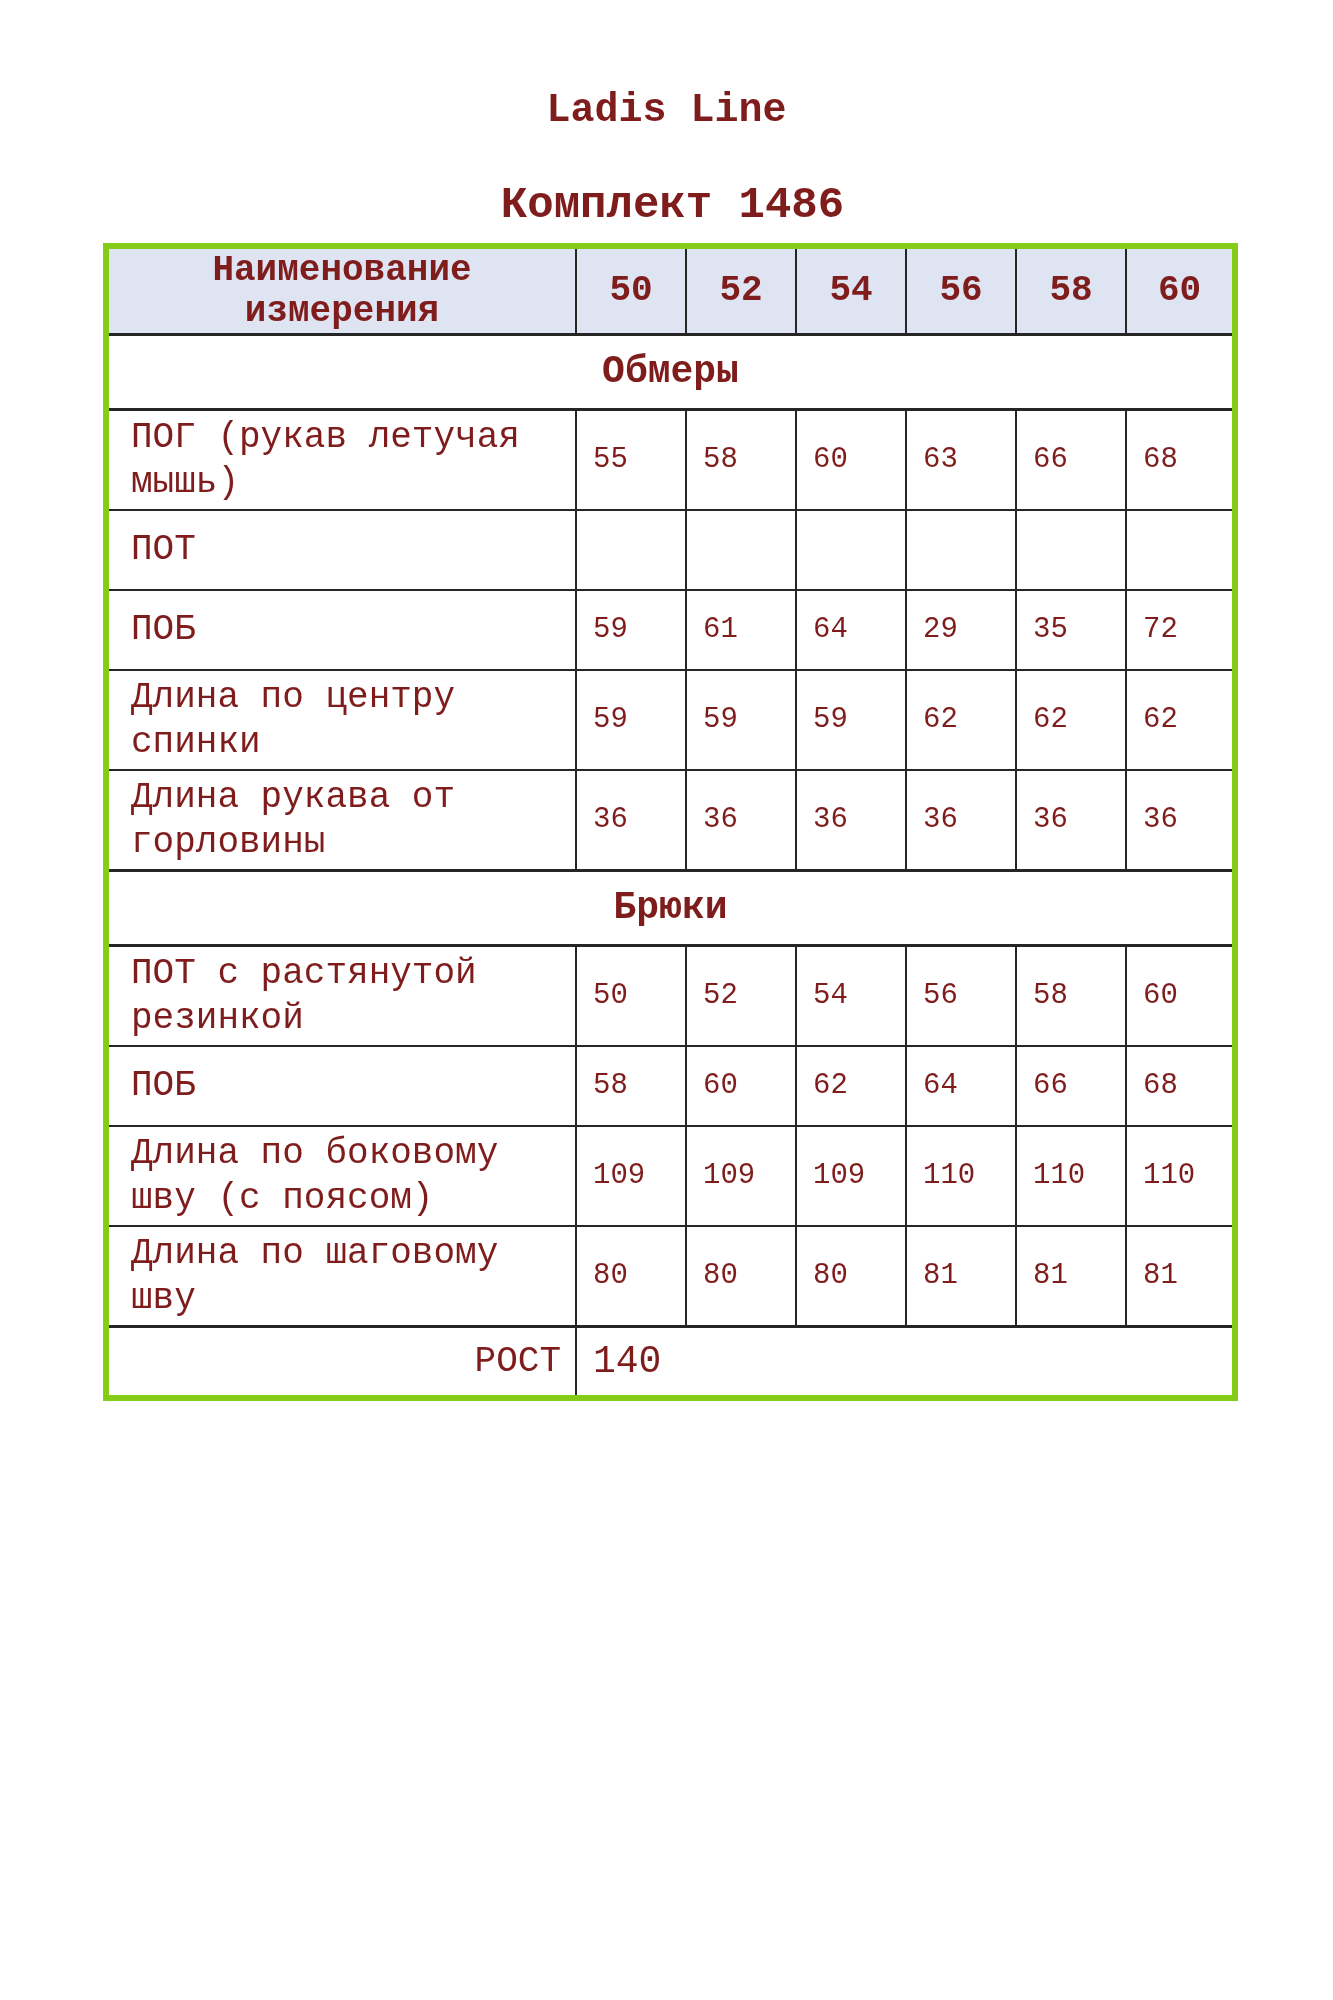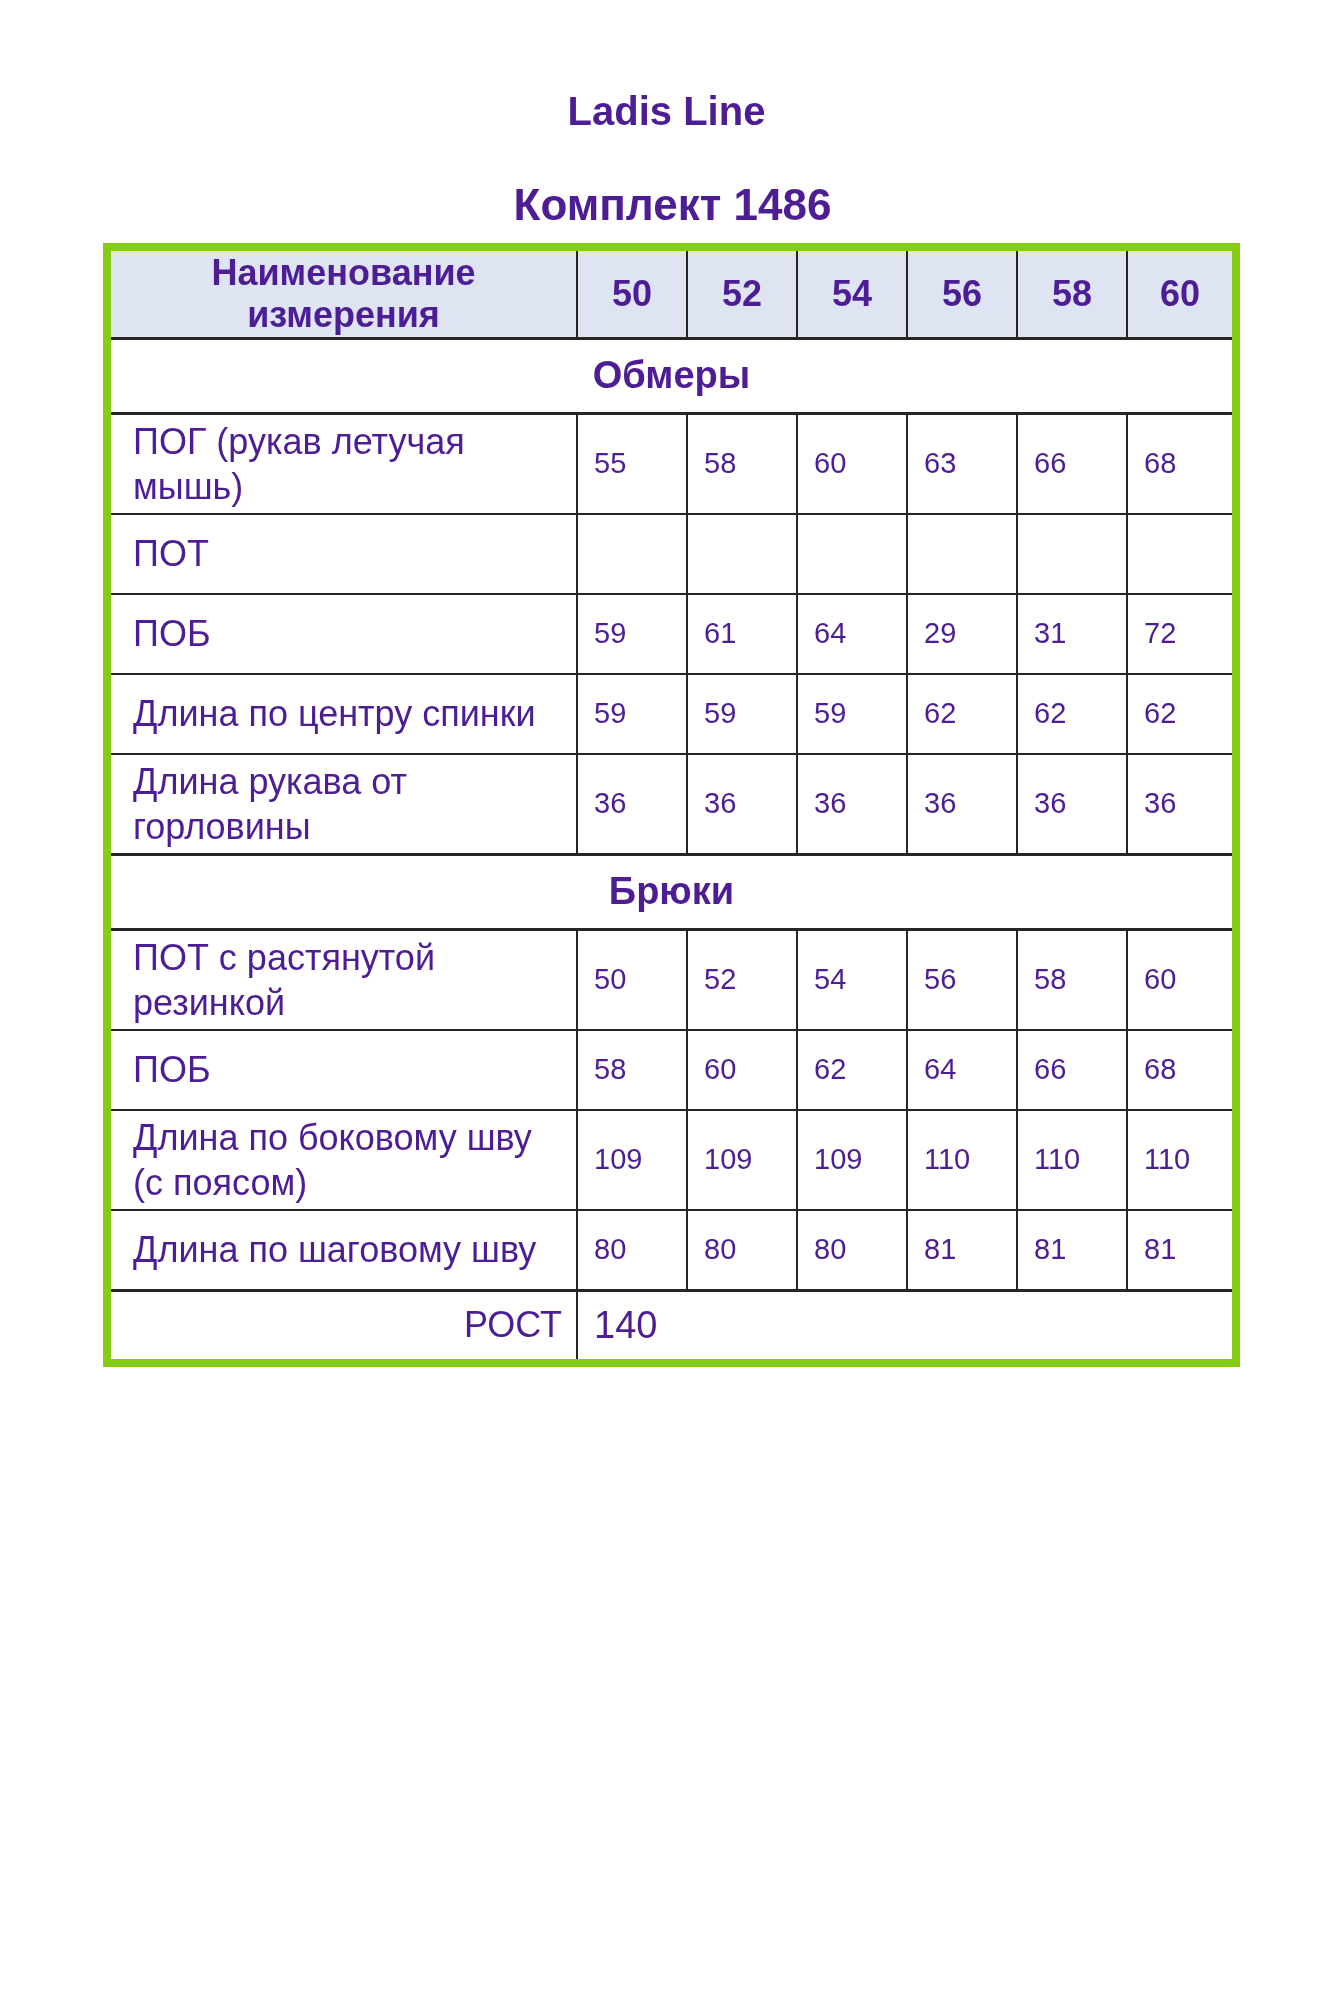--- a/index.html
+++ b/index.html
@@ -1,21 +1,21 @@
 <!DOCTYPE html>
 <html><head>
 <meta charset="utf-8">
 <style>
   html,body { margin:0; padding:0; background:#ffffff; }
   .page {
     position:relative;
     width:1333px; height:2000px;
     background:#ffffff;
-    font-family:Liberation Sans, sans-serif;
-    color:#4c1d95;
+    font-family:Liberation Mono, monospace;
+    color:#7f1d1d;
     overflow:hidden;
   }
   .title-brand {
     margin:0; padding-top:88px;
     text-align:center;
     font-size:40px; font-weight:bold; line-height:1.15;
   }
   .title-subtitle {
     margin:48px 0 0 0;
     text-align:center;
@@ -24,21 +24,21 @@
   .title-product {
     margin:46px 0 0 12px;
     text-align:center;
     font-size:44px; font-weight:bold; line-height:1.15;
   }
   table.meas {
     border-collapse:collapse;
     table-layout:fixed;
     width:1129px;
     margin:12px 0 16px 103px;
-    border:8px solid #84cc16;
+    border:6px solid #84cc16;
   }
   table.meas th, table.meas td {
     border:2px solid #262626;
     vertical-align:middle;
     overflow:hidden;
   }
   tr.head th {
     height:62px;
     background:#dee4f1;
     font-size:36px; font-weight:bold;
@@ -122,21 +122,21 @@
           <td class="val"></td>
           <td class="val"></td>
           <td class="val"></td>
         </tr>
         <tr class="datarow">
           <td class="lbl">ПОБ</td>
           <td class="val">59</td>
           <td class="val">61</td>
           <td class="val">64</td>
           <td class="val">29</td>
-          <td class="val">31</td>
+          <td class="val">35</td>
           <td class="val">72</td>
         </tr>
         <tr class="datarow">
           <td class="lbl">Длина по центру спинки</td>
           <td class="val">59</td>
           <td class="val">59</td>
           <td class="val">59</td>
           <td class="val">62</td>
           <td class="val">62</td>
           <td class="val">62</td>

